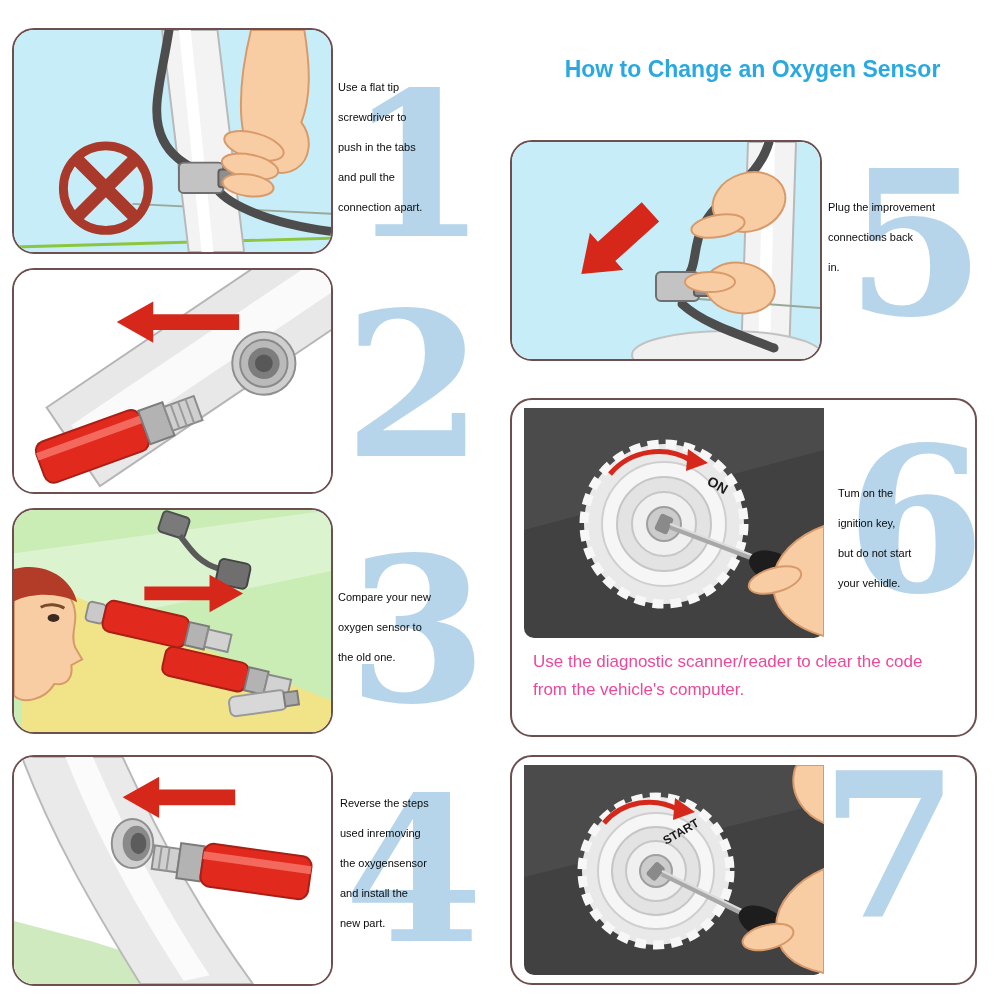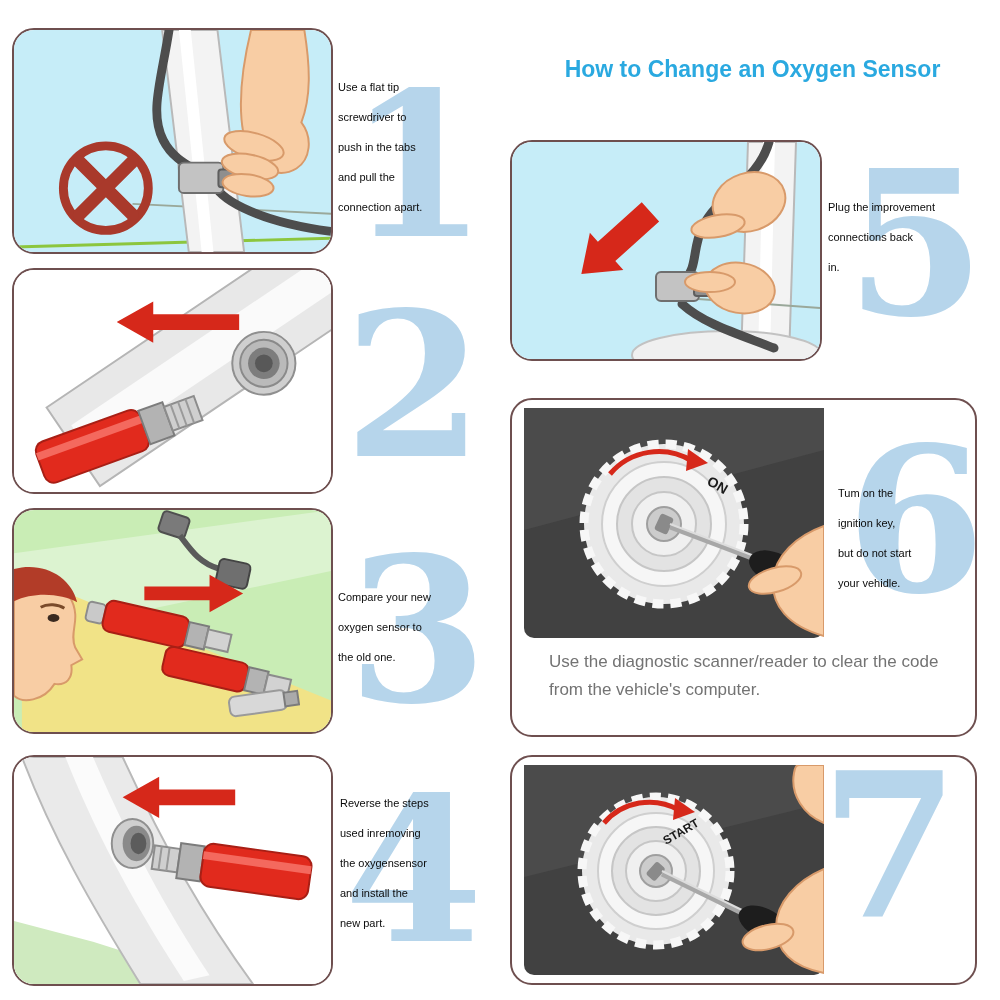--- a/index.html
+++ b/index.html
@@ -3,21 +3,21 @@
 <meta charset="utf-8">
 <style>
   html,body{margin:0;padding:0;background:#ffffff;}
   .canvas{position:relative;width:1000px;height:1000px;background:#ffffff;font-family:"Liberation Sans",sans-serif;overflow:hidden;}
   .panel{position:absolute;border:2px solid #6e4f4f;border-radius:22px;overflow:hidden;background:#ffffff;box-sizing:border-box;}
   .panel svg{display:block;width:100%;height:100%;}
   .illustration{position:absolute;}
   .step-number{position:absolute;z-index:1;font-family:"DejaVu Serif",serif;font-weight:bold;font-size:200px;line-height:200px;color:#b6d5eb;}
   .step-text{position:absolute;z-index:2;font-size:11px;line-height:30px;color:#0a0a0a;white-space:pre-line;}
   .page-title{position:absolute;z-index:2;left:520px;top:56px;width:465px;text-align:center;font-size:23px;font-weight:bold;color:#2aa9e0;}
-  .note-text{position:absolute;z-index:2;font-size:17px;line-height:28px;color:#737373;white-space:pre-line;margin-left:16px;}
+  .note-text{position:absolute;z-index:2;font-size:17px;line-height:28px;color:#ec4899;white-space:pre-line;}
 </style>
 </head>
 <body>
 
 <div class="canvas">
 
   <div class="page-title">How to Change an Oxygen Sensor</div>
 
   <div class="panel" style="left:12px;top:28px;width:321px;height:226px;">
     <svg viewBox="0 0 321 226" preserveAspectRatio="none">

